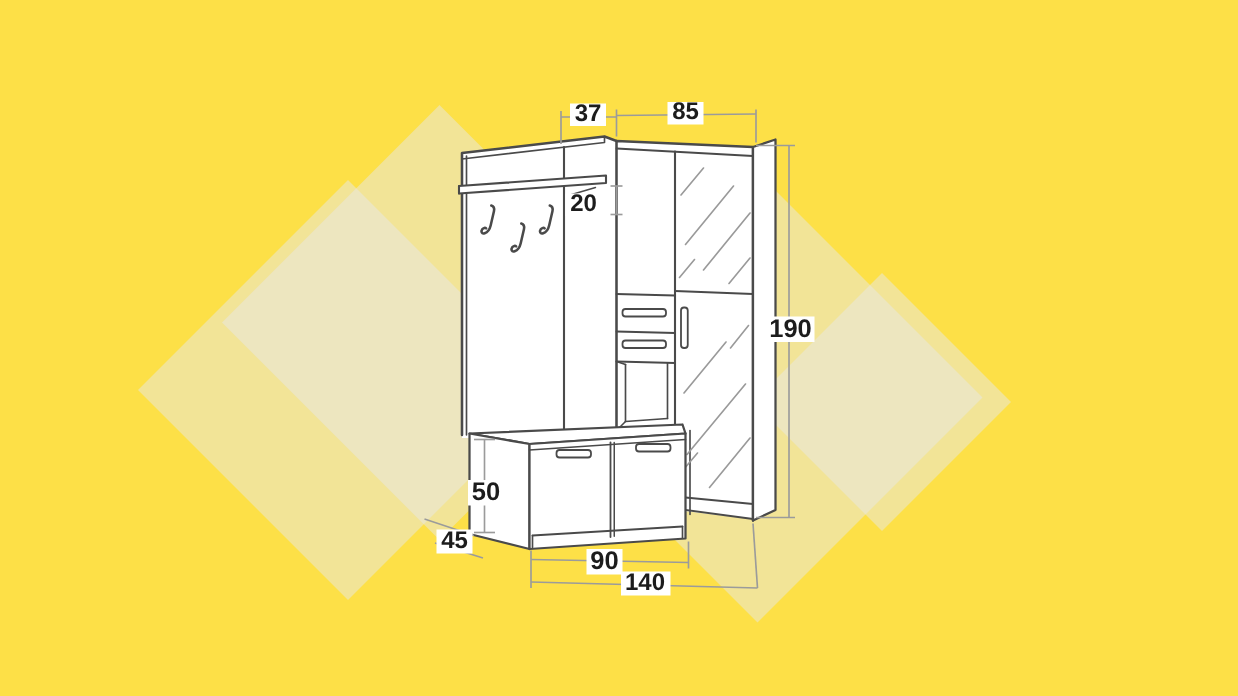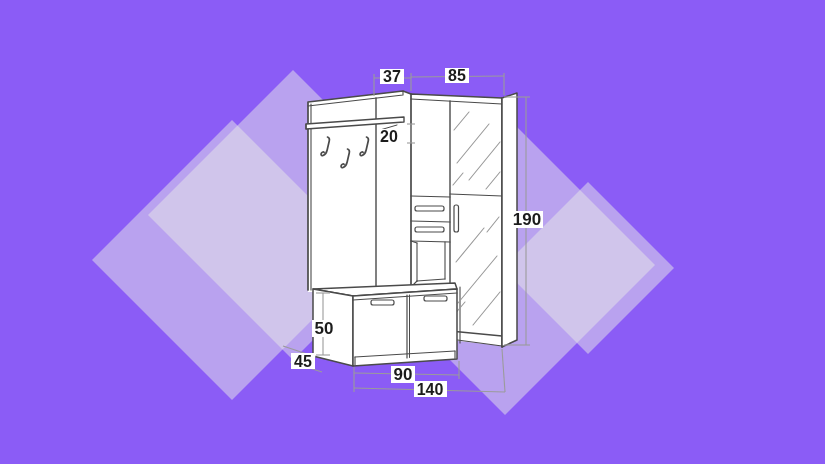--- a/index.html
+++ b/index.html
@@ -1,17 +1,17 @@
 <!DOCTYPE html>
 <html><head>
 <meta charset="utf-8">
 <style>
   html,body{margin:0;padding:0;background:#fff;}
   .stage{
-    position:relative;width:825px;height:464px;background:#8b5cf6;overflow:hidden;
+    position:relative;width:825px;height:464px;background:#fde047;overflow:hidden;
     font-family:"Liberation Sans",sans-serif;
   }
   svg{display:block}
   text.dim-label{
     font-family:"Liberation Sans",sans-serif;
     font-weight:700;fill:#1c1c1c;
     text-anchor:middle;dominant-baseline:central;
   }
   .sz16{font-size:16px}
   .sz17{font-size:17px}

